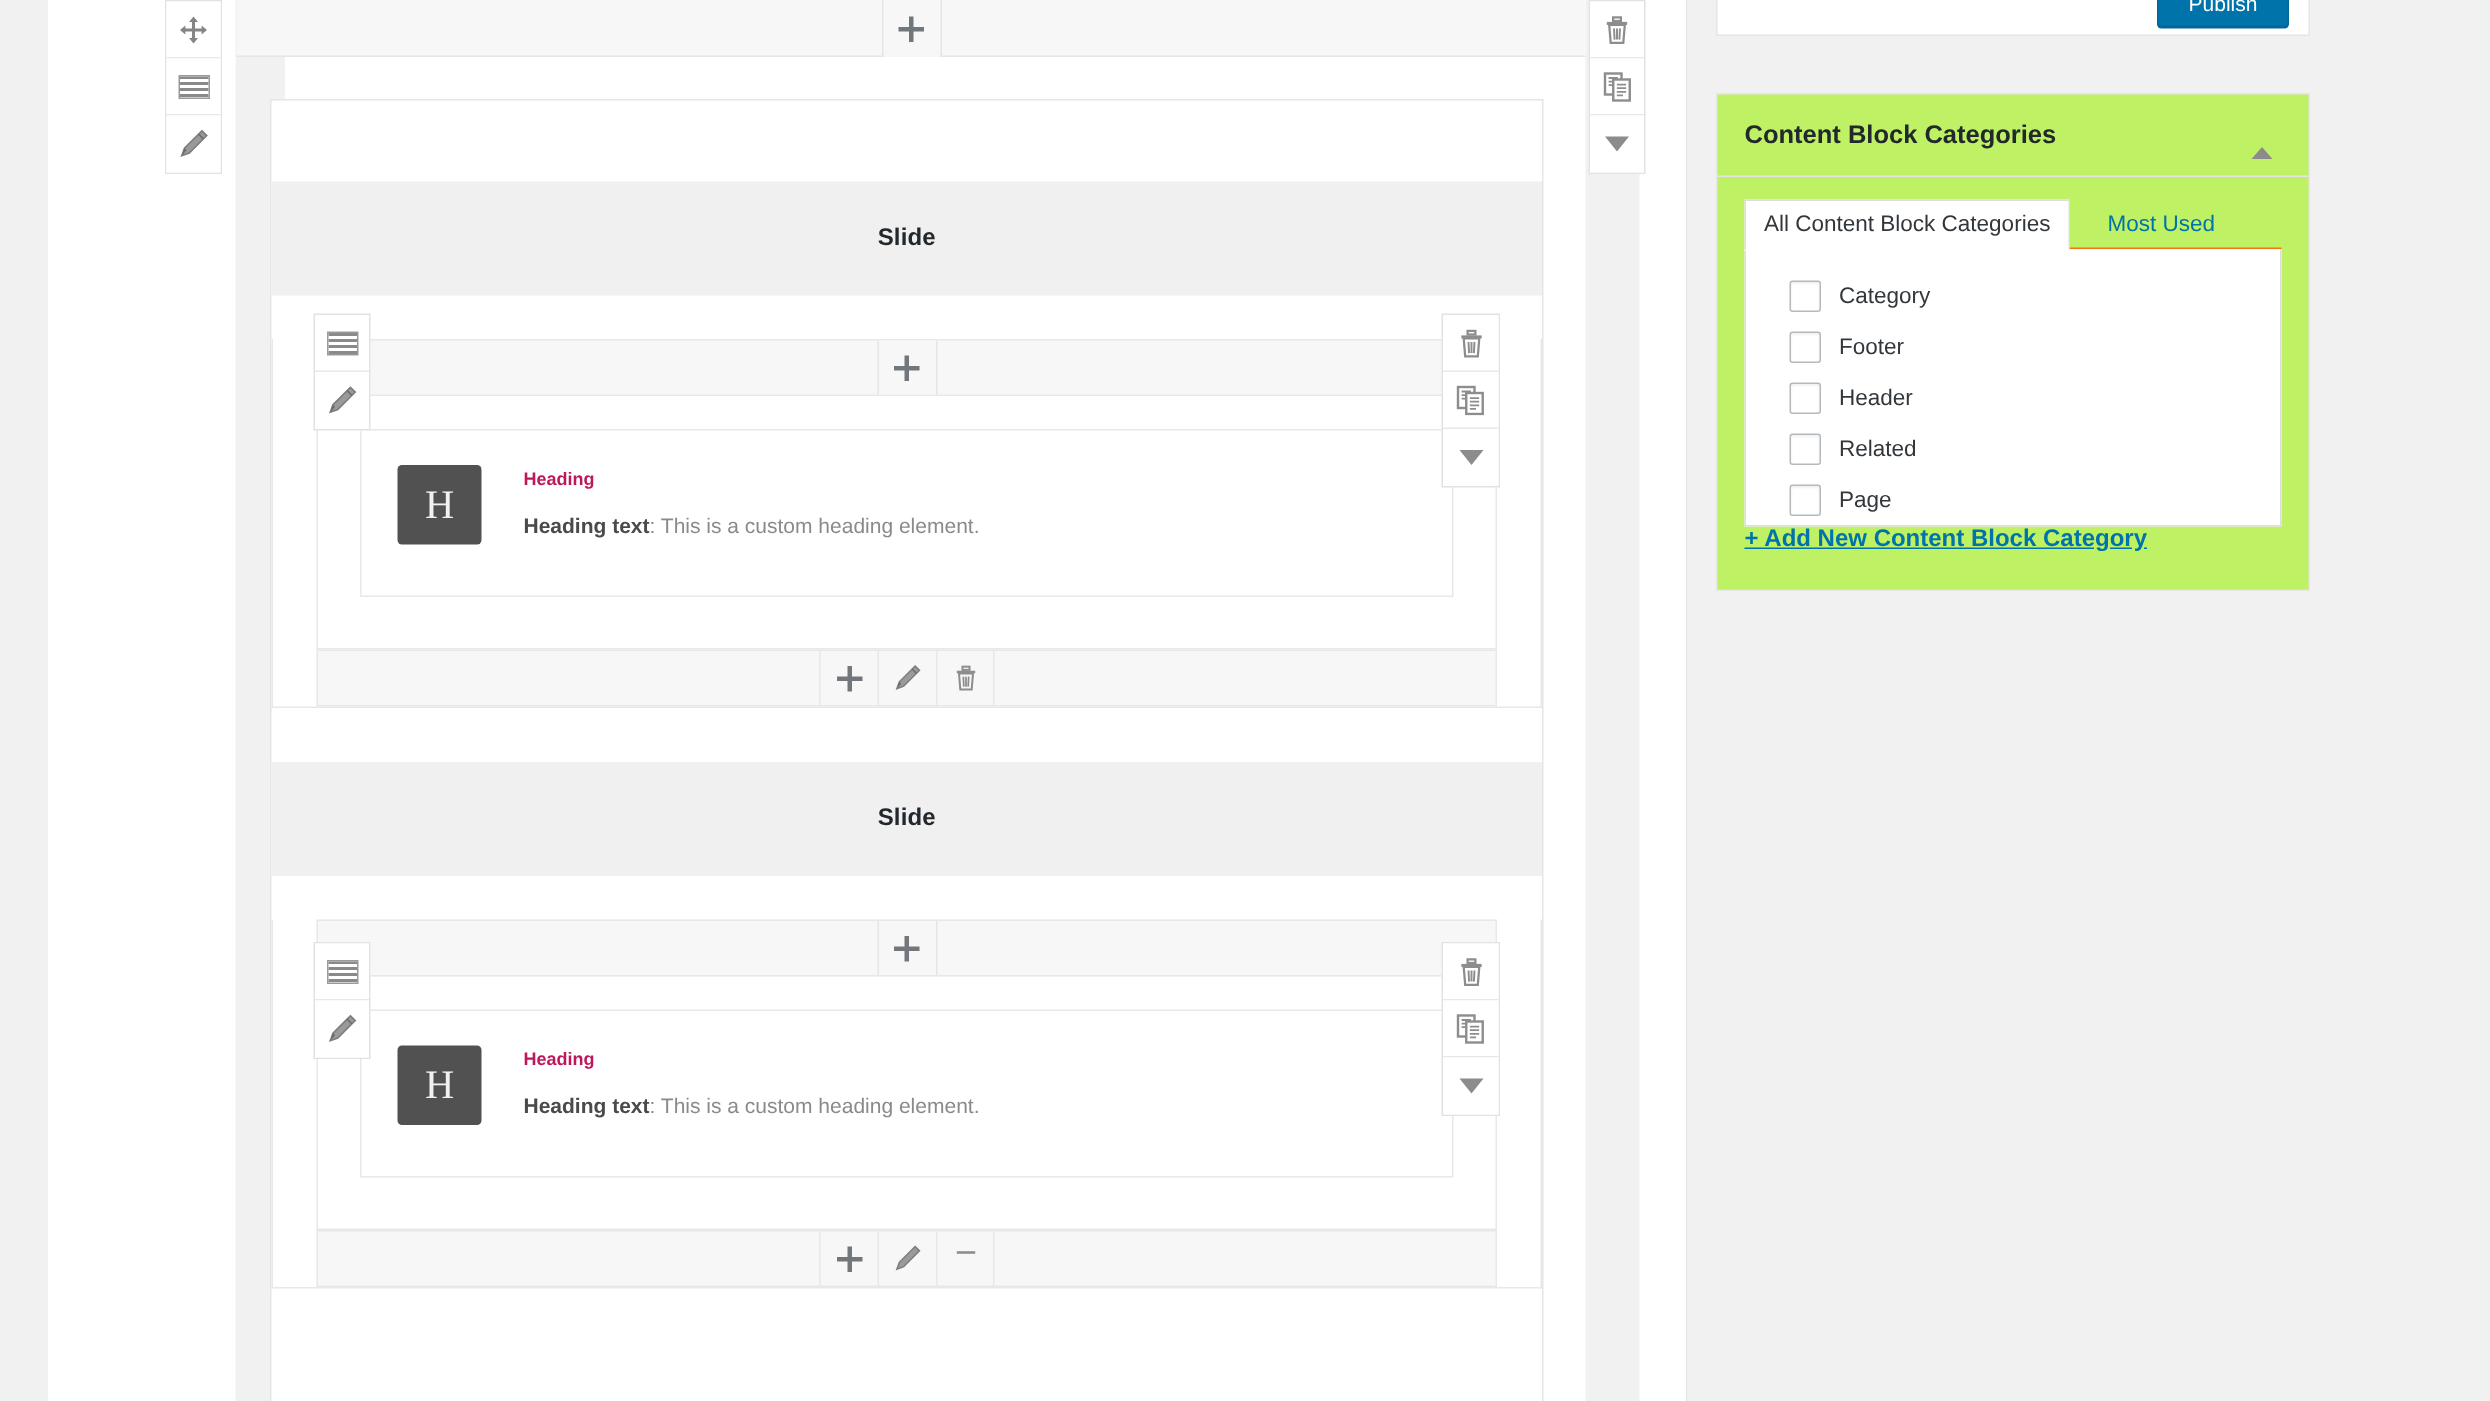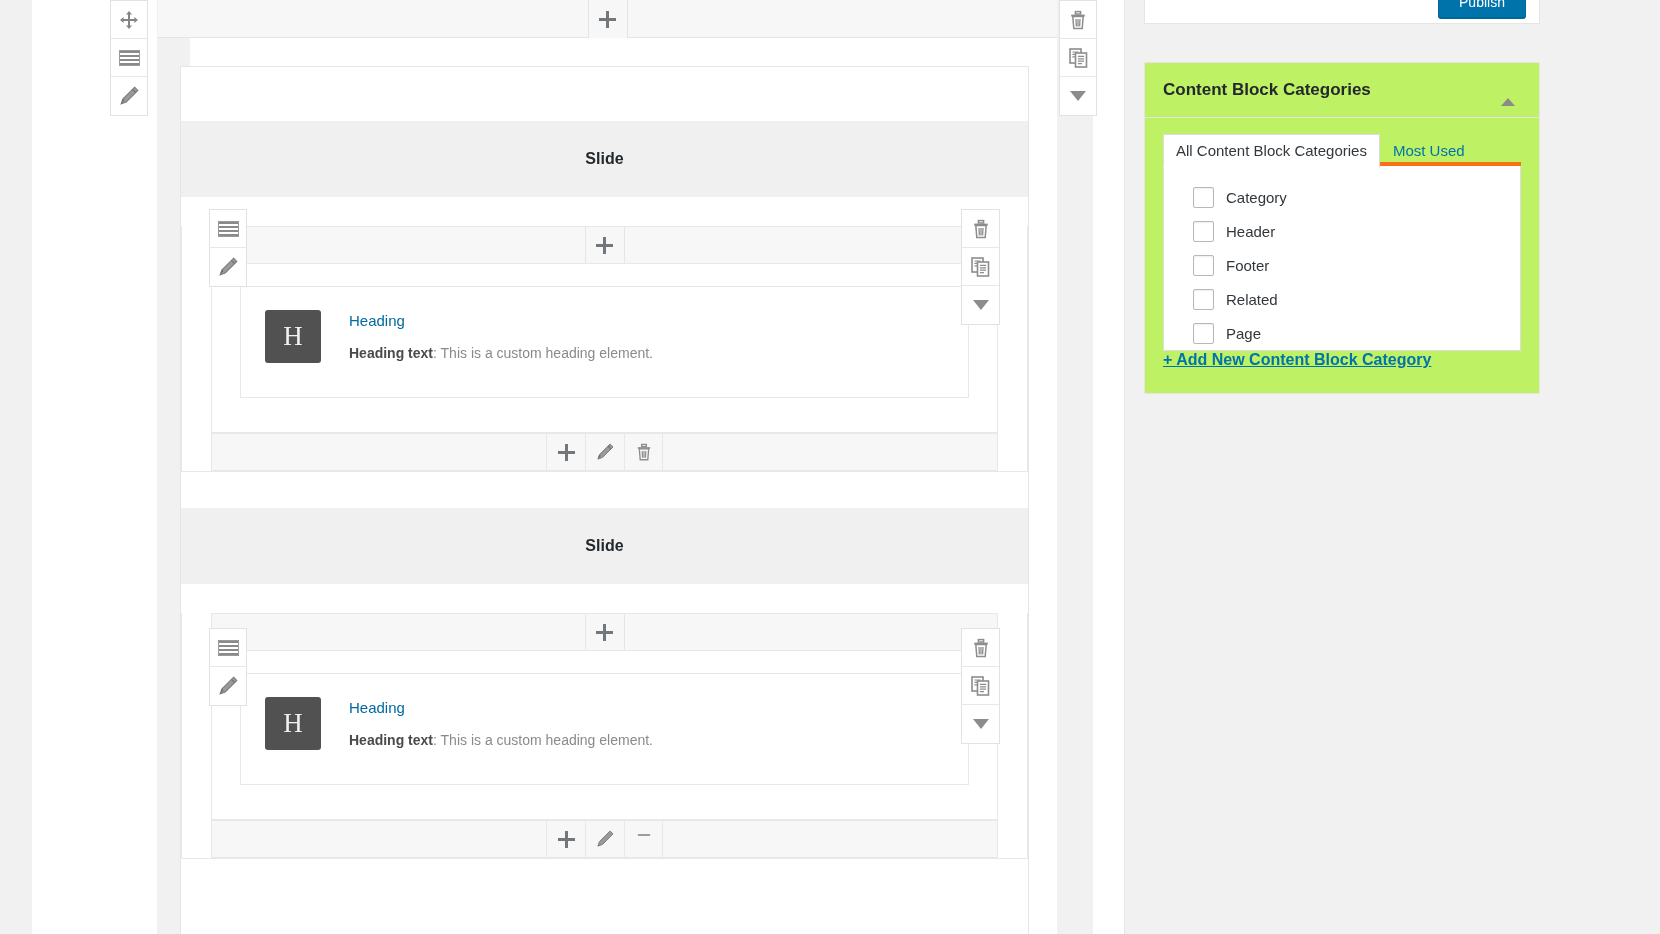--- a/index.html
+++ b/index.html
@@ -125,21 +125,21 @@
     width: 56px; height: 53px; flex: 0 0 56px;
     background: #515151;
     border-radius: 3px;
     color: #f1f1f1;
     font-family: "Liberation Serif", serif;
     font-size: 27px;
     display: flex; align-items: center; justify-content: center;
     margin-top: 2px;
   }
   .el-text { padding-top: 4px; }
-  .el-title { font-size: 15px; font-weight: normal; color: #0369a1; margin-bottom: 16px; }
+  .el-title { font-size: 12px; font-weight: bold; color: #be185d; margin-bottom: 16px; }
   .el-desc  { font-size: 14px; color: #8a8a8a; }
   .el-desc b { color: #4a4a4a; }
 
   .element-footer {
     margin: 0 29px;
     height: 38px;
     background: #f7f7f7;
     border: 1px solid #e8e8e8;
     border-top: 1px solid #e8e8e8;
     display: flex; align-items: center; justify-content: center;
@@ -216,25 +216,26 @@
   .postbox-head {
     height: 55px;
     display: flex; align-items: center; justify-content: space-between;
     padding: 0 18px 0 18px;
     border-bottom: 1px solid #e5e5e5;
   }
   .postbox-title { font-size: 17px; font-weight: bold; color: #23282d; }
   .postbox-body { padding: 15px 18px 24px 18px; }
 
   .tabs {
-    display: flex; align-items: flex-start;
-    border-bottom: 4px solid #f97316;
+    display: flex; align-items: center;
+    border-bottom: 1px solid #f97316;
     margin-bottom: 0;
     position: relative;
     height: 33px;
+    gap: 12px;
   }
   .tab {
     font-size: 15px; padding: 5px 12px 6px 12px;
     cursor: pointer; color: #0073aa;
     border: 1px solid transparent;
     position: relative; top: 1px;
     line-height: 21px;
   }
   .tab.active {
     color: #32373c;
@@ -501,25 +502,25 @@
         <div class="tab">Most Used</div>
       </div>
 
       <div class="checklist">
         <label class="cl-item">
           <span class="cl-box"></span>
           <span>Category</span>
         </label>
         <label class="cl-item">
           <span class="cl-box"></span>
-          <span>Header</span>
+          <span>Footer</span>
         </label>
         <label class="cl-item">
           <span class="cl-box"></span>
-          <span>Footer</span>
+          <span>Header</span>
         </label>
         <label class="cl-item">
           <span class="cl-box"></span>
           <span>Related</span>
         </label>
         <label class="cl-item">
           <span class="cl-box"></span>
           <span>Page</span>
         </label>
       </div>

